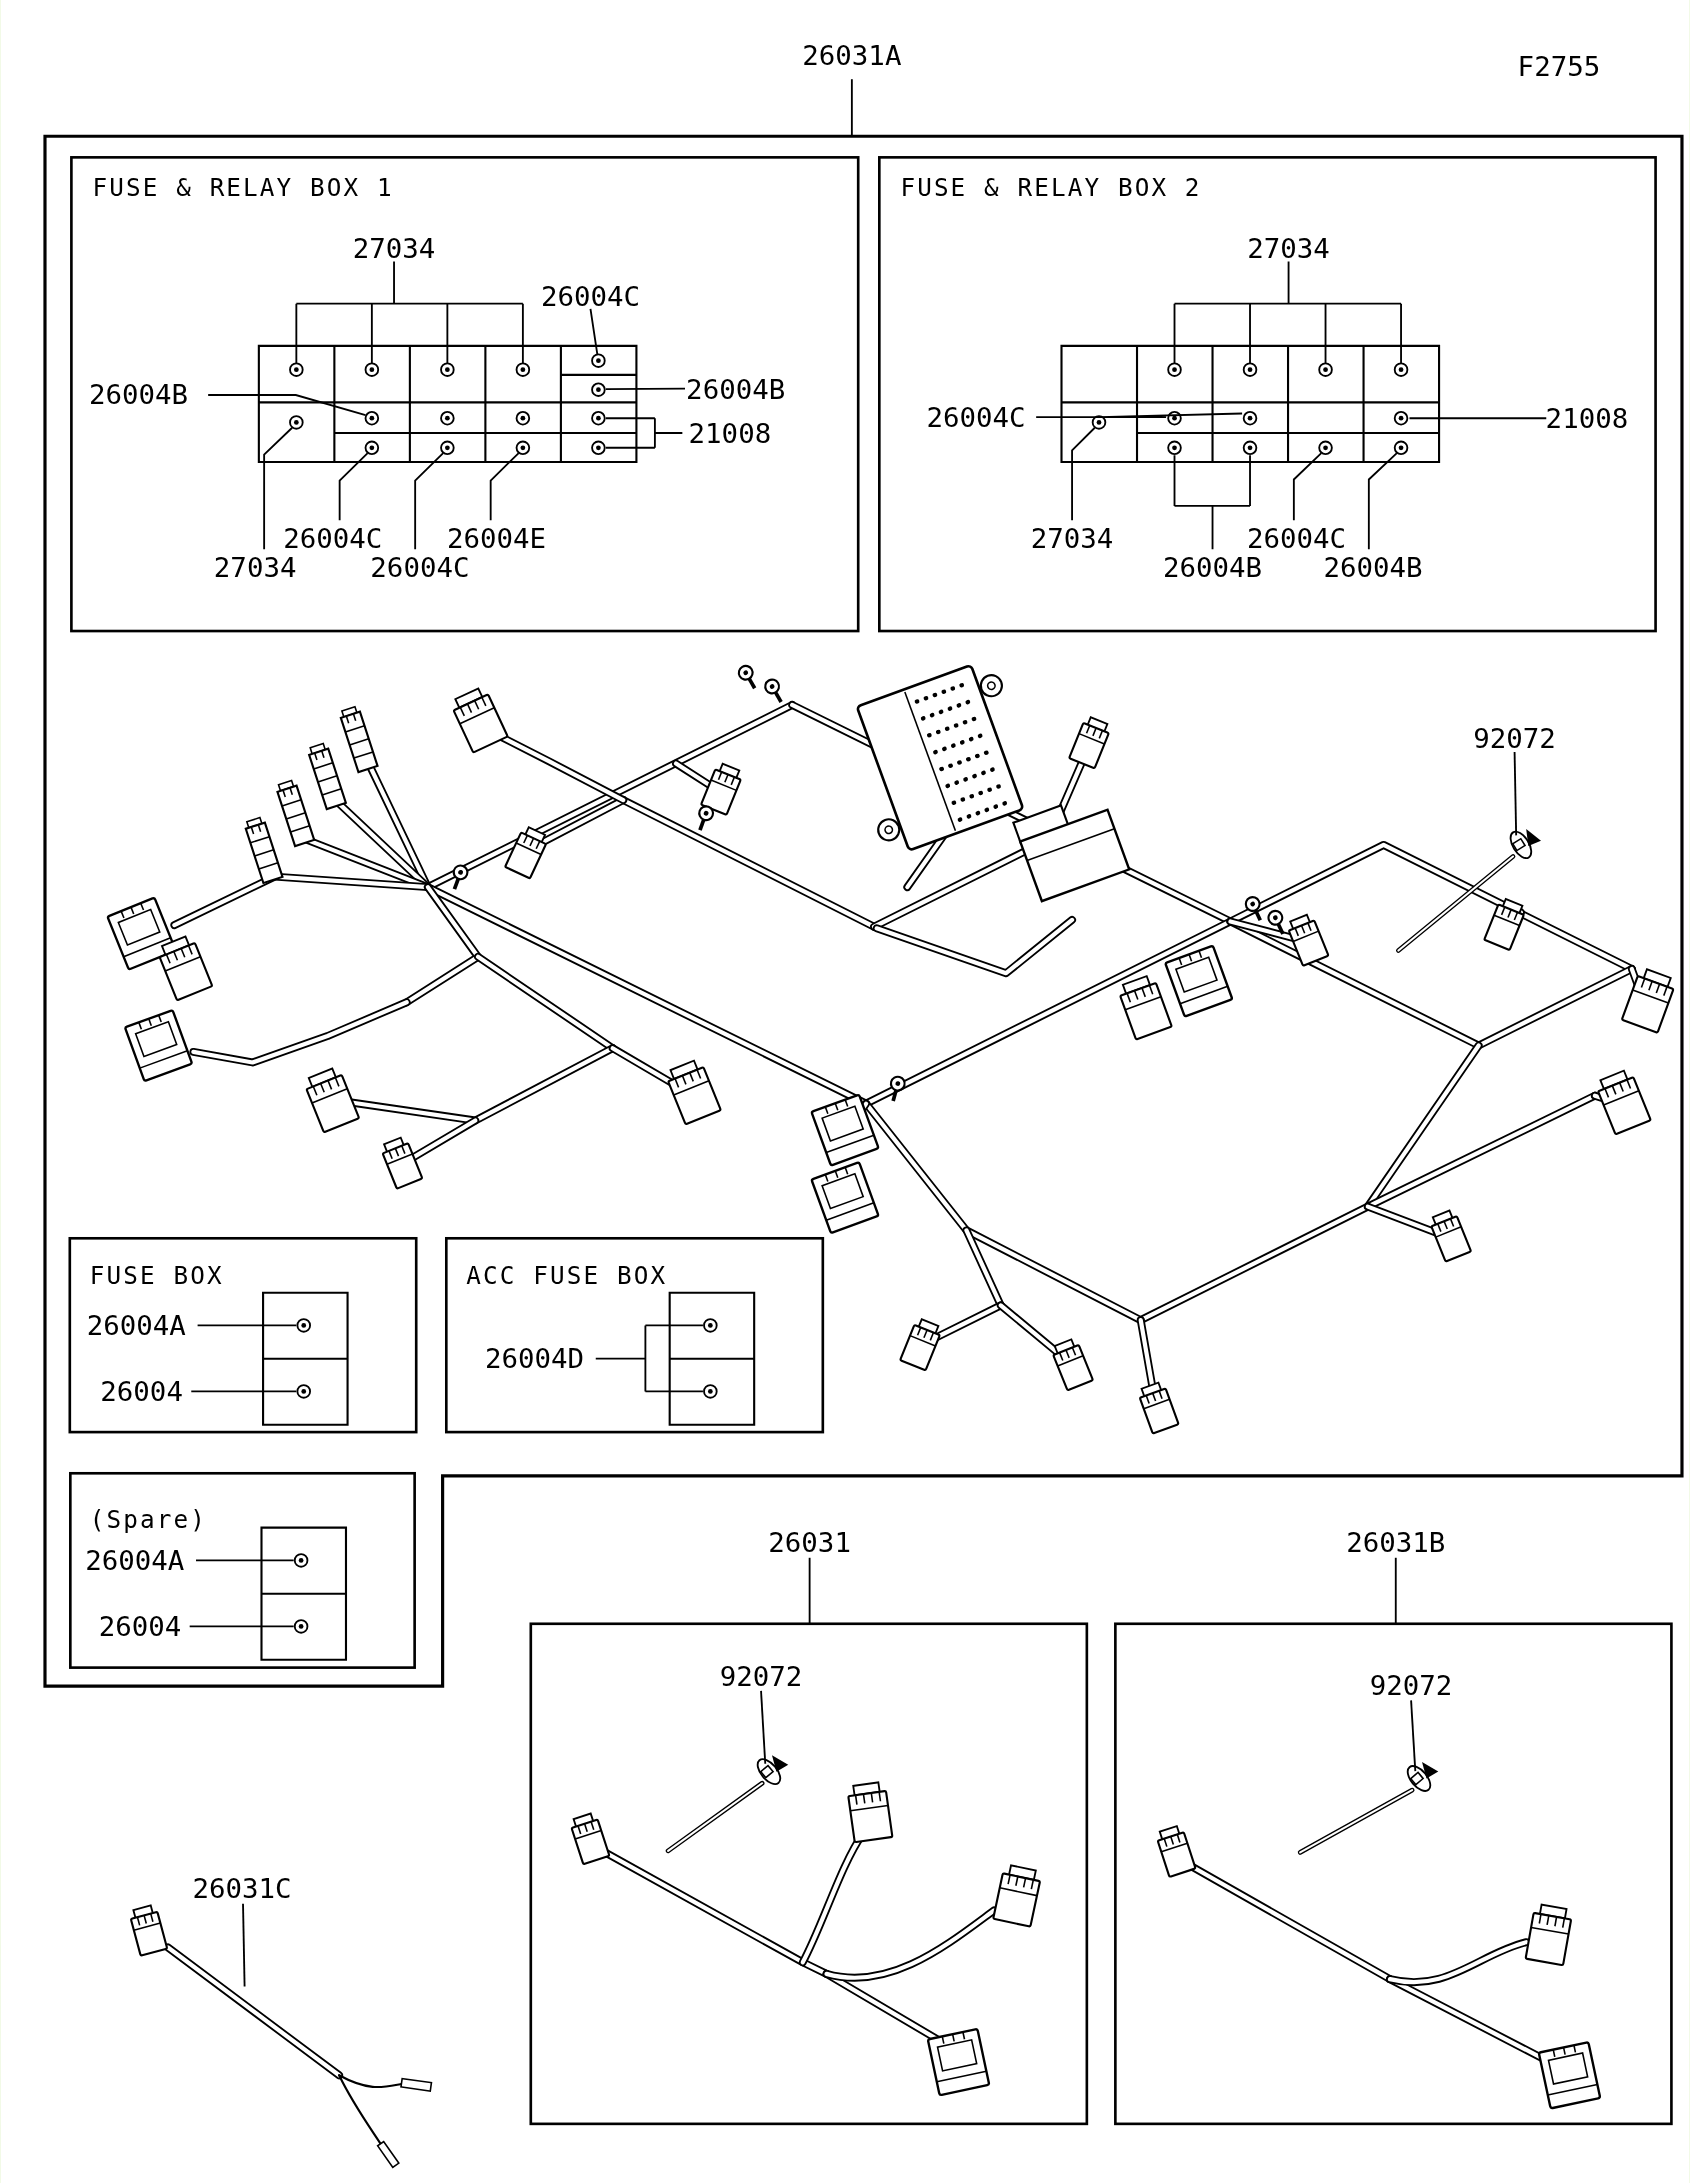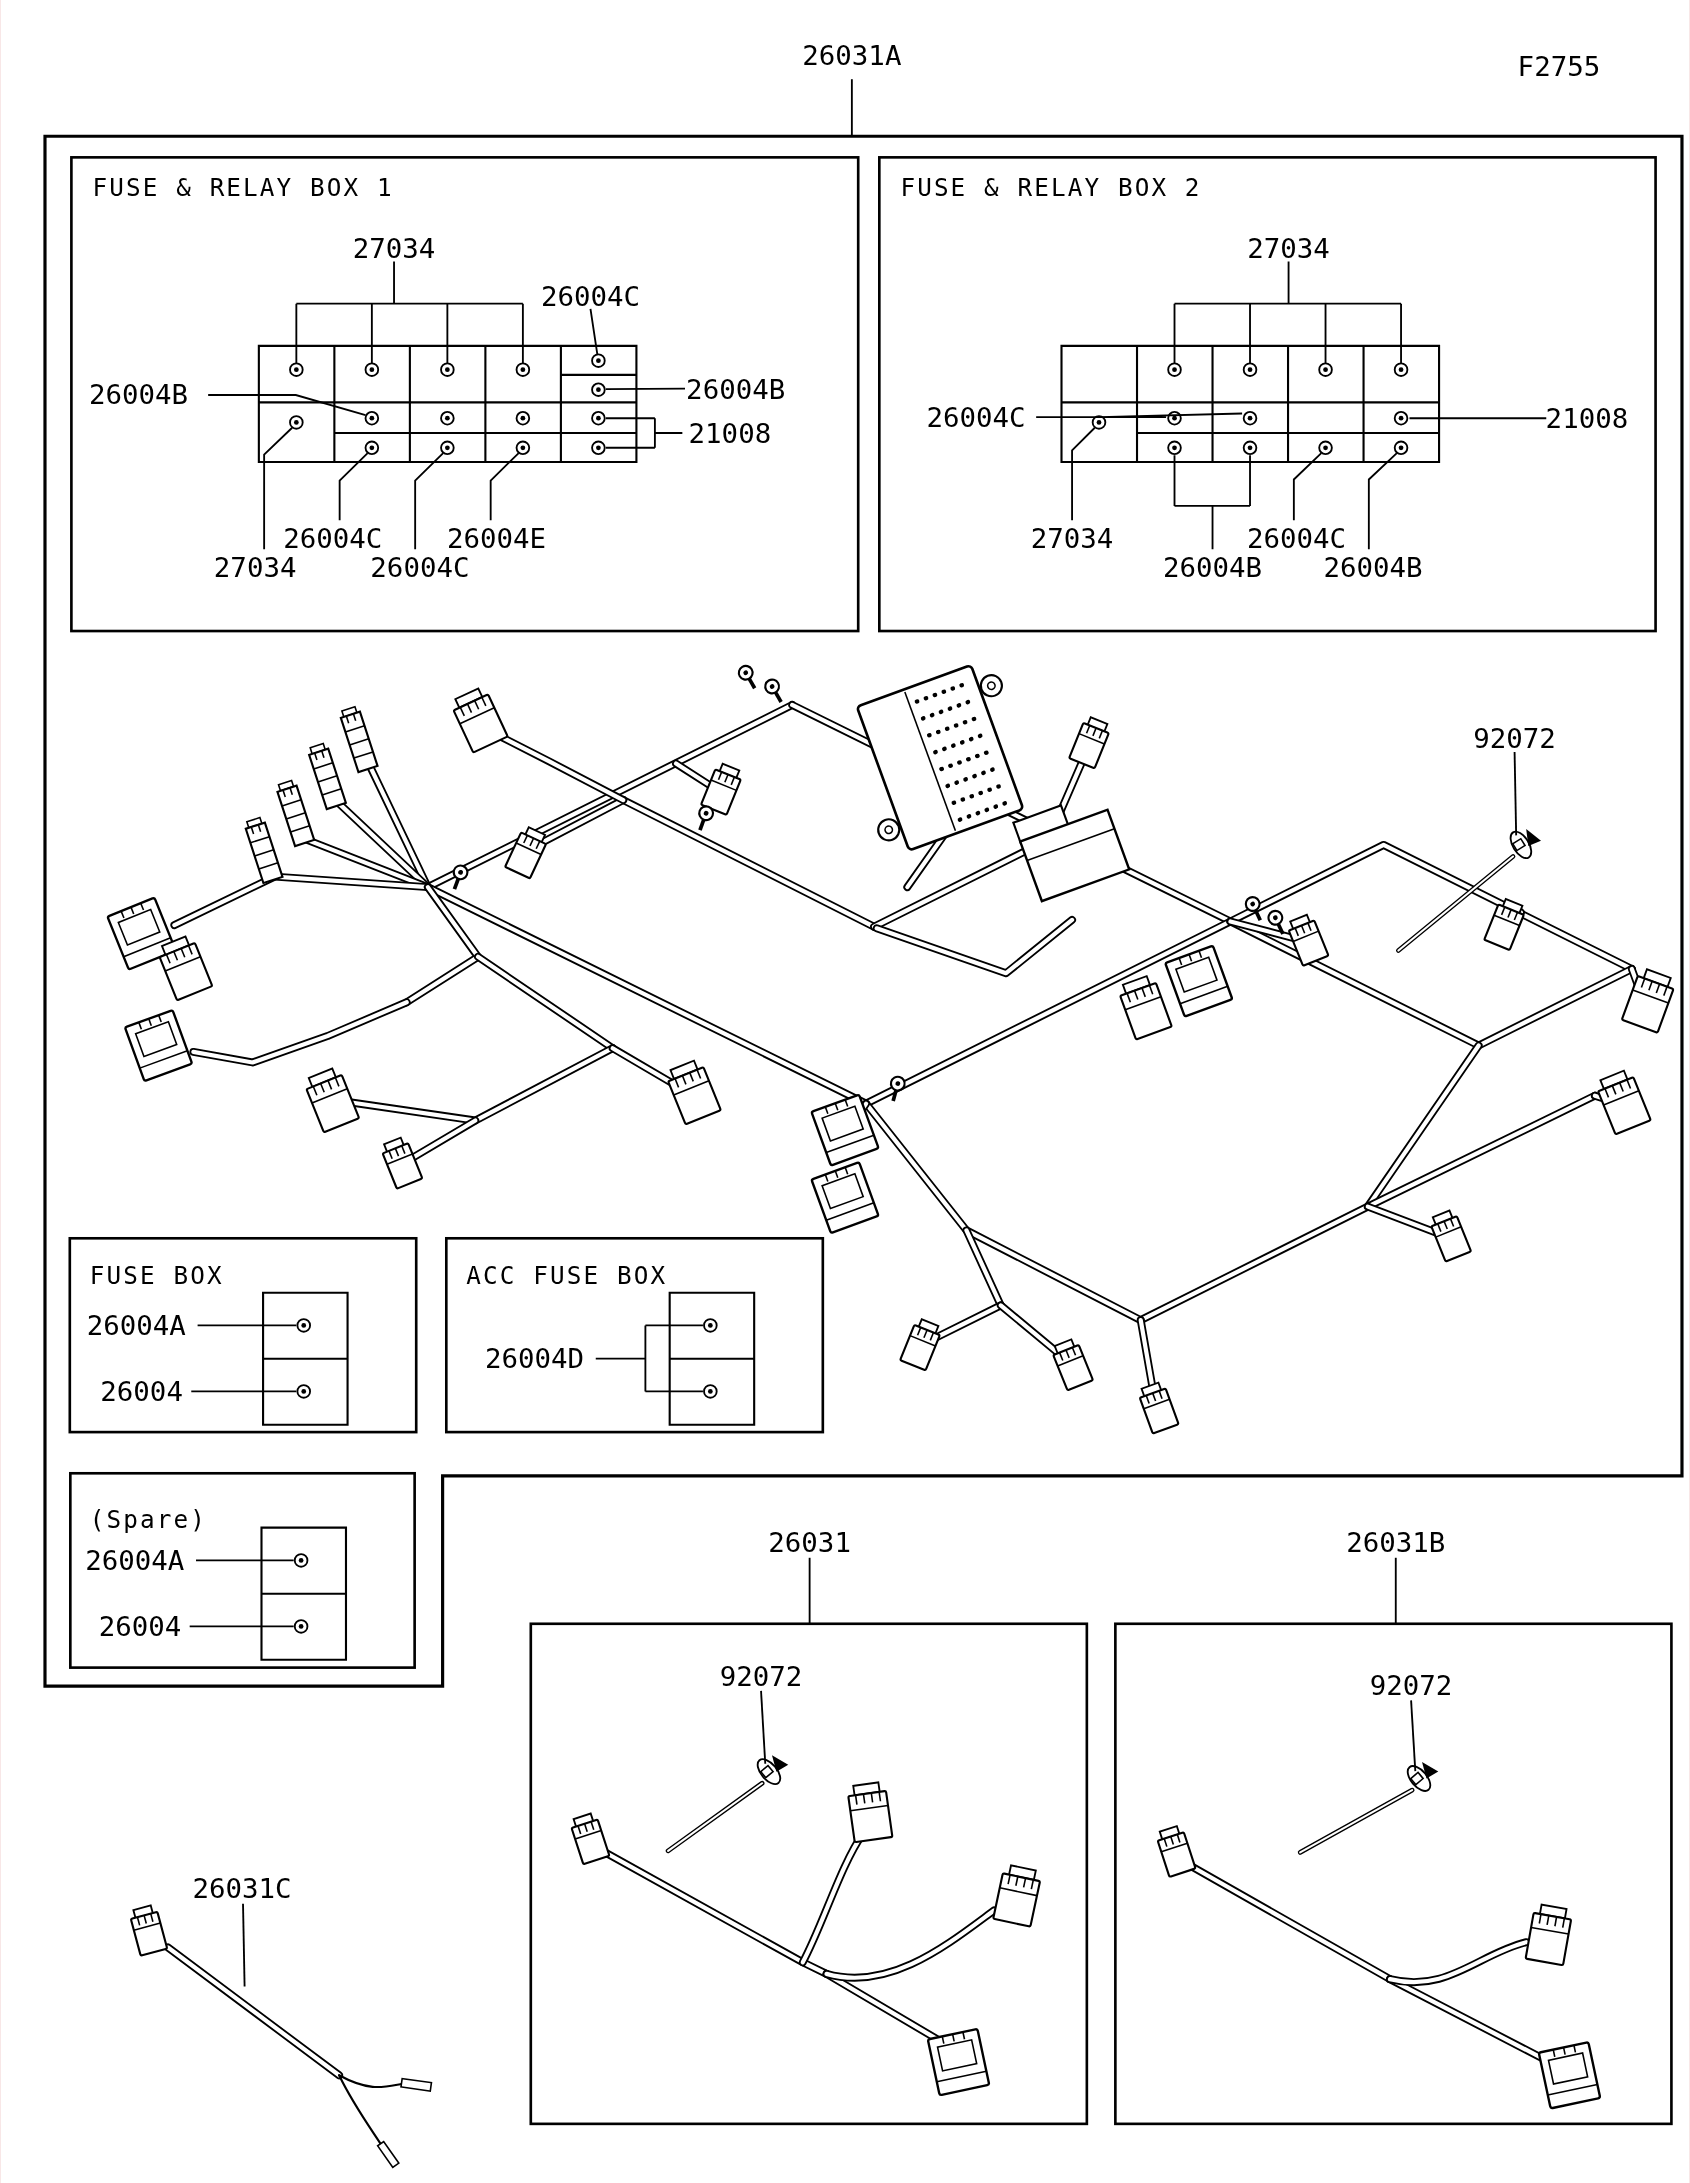--- a/index.html
+++ b/index.html
@@ -1,16 +1,16 @@
 <!DOCTYPE html>
 <html style="font-size:8.5px"><head>
 <meta charset="utf-8">
 <style>
   html,body{margin:0;padding:0;background:#fff}
-  .page{position:relative;width:1690px;height:2183px;background:#b91c1c}
+  .page{position:relative;width:1690px;height:2183px;background:#84cc16}
   svg{display:block}
   .bx{fill:none;stroke:#000;stroke-width:5}
   .frame{fill:none;stroke:#000;stroke-width:6}
   .grid{fill:none;stroke:#000;stroke-width:4}
   .ldr{fill:none;stroke:#000;stroke-width:3.5}
   .thin{fill:none;stroke:#000;stroke-width:4;stroke-linecap:round}
   .tube{fill:none;stroke:#000;stroke-width:15;stroke-linecap:round;stroke-linejoin:round}
   .tube-core{fill:none;stroke:#fff;stroke-width:8;stroke-linecap:round;stroke-linejoin:round}
   .tubeT{fill:none;stroke:#000;stroke-width:9;stroke-linecap:round;stroke-linejoin:round}
   .tubeT-core{fill:none;stroke:#fff;stroke-width:4;stroke-linecap:round;stroke-linejoin:round}

